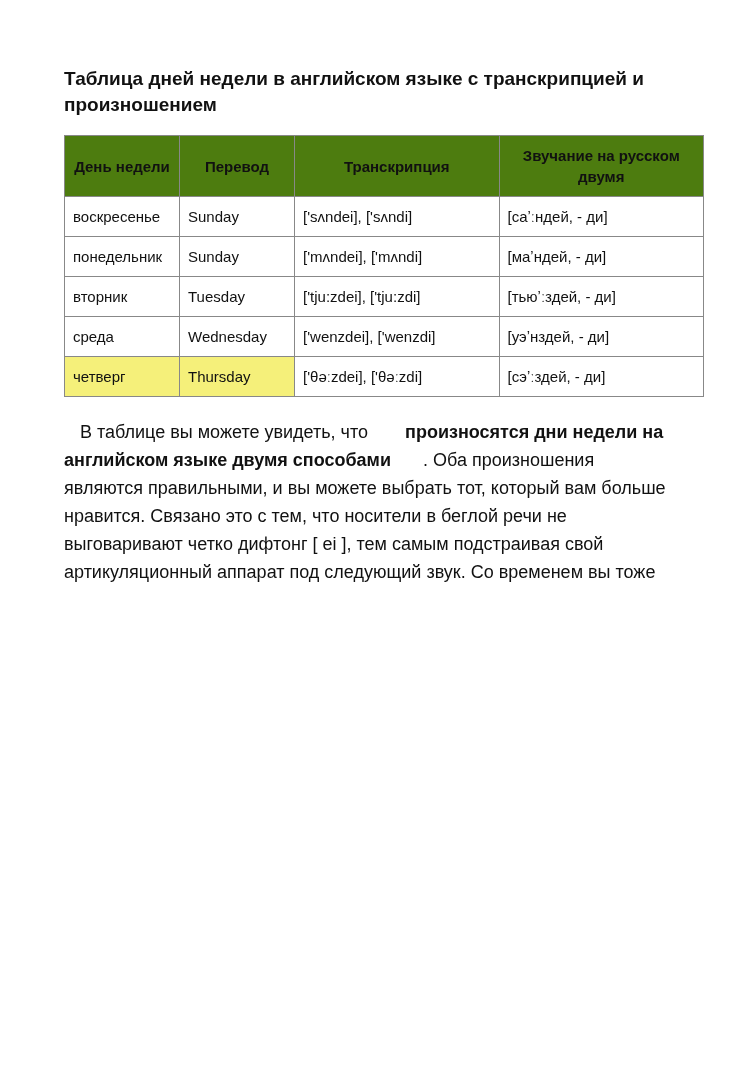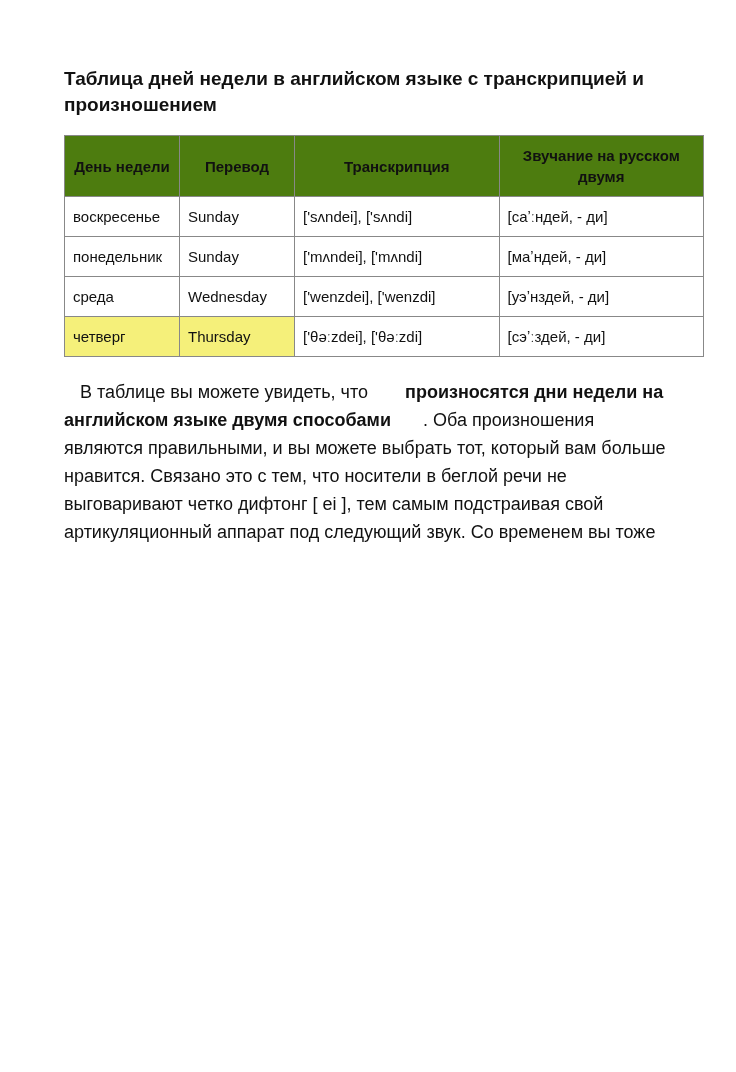--- a/index.html
+++ b/index.html
@@ -73,20 +73,26 @@
         <td>['sʌndei], ['sʌndi]</td>
         <td>[саʼːндей, - ди]</td>
       </tr>
       <tr>
         <td>понедельник</td>
         <td>Sunday</td>
         <td>['mʌndei], ['mʌndi]</td>
         <td>[маʼндей, - ди]</td>
       </tr>
       <tr>
+        <td>вторник</td>
+        <td>Tuesday</td>
+        <td>['tju:zdei], ['tju:zdi]</td>
+        <td>[тьюʼːздей, - ди]</td>
+      </tr>
+      <tr>
         <td>среда</td>
         <td>Wednesday</td>
         <td>['wenzdei], ['wenzdi]</td>
         <td>[уэʼнздей, - ди]</td>
       </tr>
       <tr class="highlight-row">
         <td>четверг</td>
         <td>Thursday</td>
         <td>['θəːzdei], ['θəːzdi]</td>
         <td>[сэʼːздей, - ди]</td>

